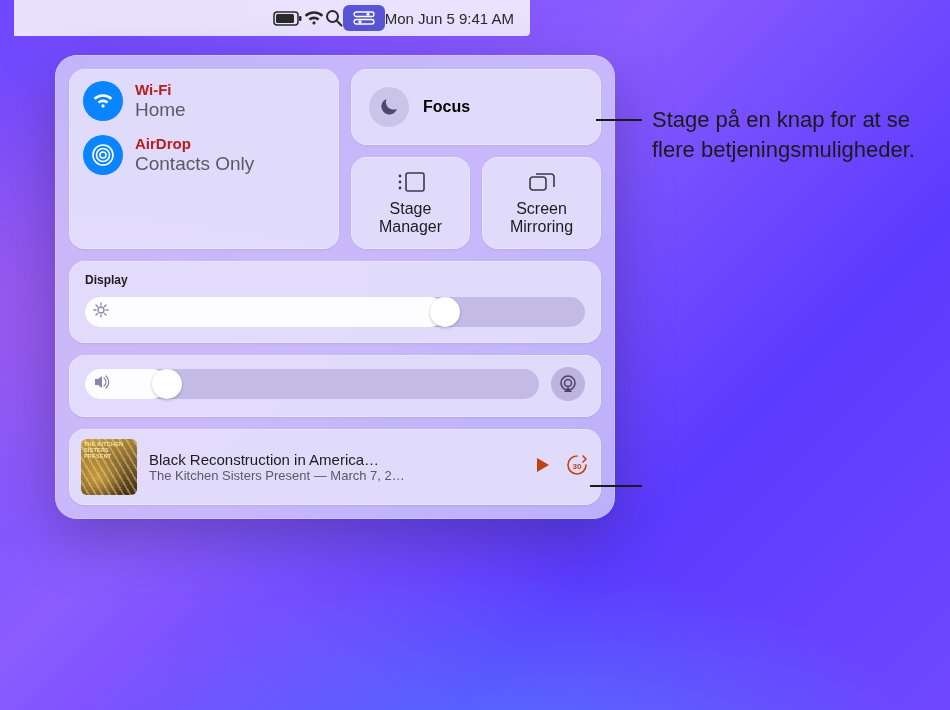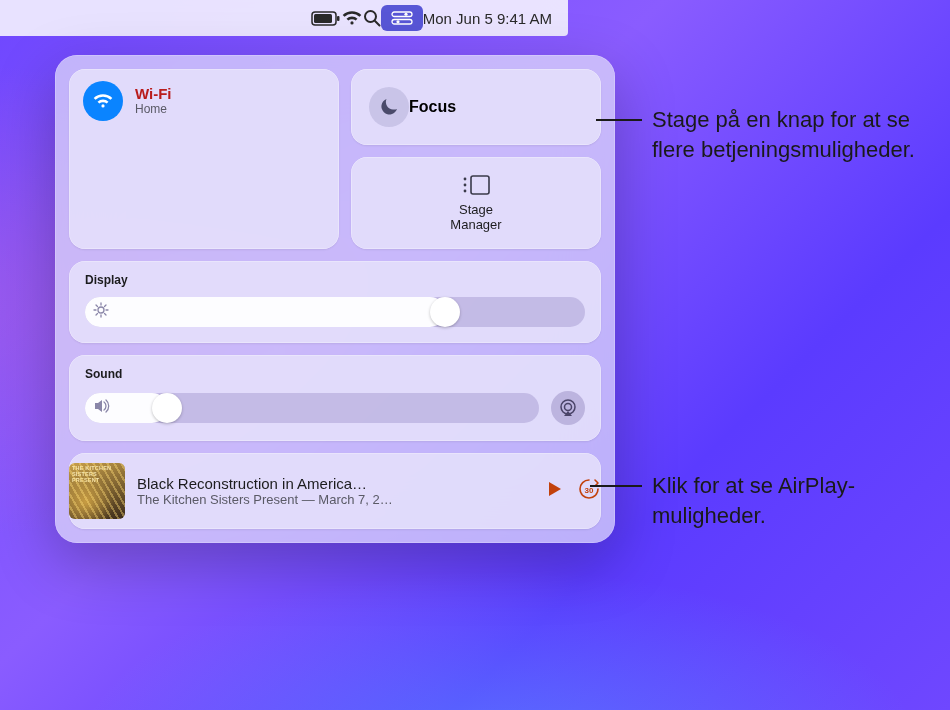--- a/index.html
+++ b/index.html
@@ -24,24 +24,25 @@
 
   
   .menubar {
     position: relative;
     z-index: 2;
     height: 36px;
     background: rgba(245,243,255,.9);
     backdrop-filter: blur(20px);
     display:flex; align-items:center;
     padding: 0 16px 0 0;
-    width: 568px;
+    width: 516px;
     justify-content: flex-end;
     color:#2a2a2a;
     border-bottom-right-radius: 4px;
+    margin-left: 14px;
   }
   .menubar .mi { display:flex; align-items:center; font-size:15px; }
   .menubar .active {
     background:#5856d6;
     color:#fff;
     border-radius:6px;
     padding:3px 10px;
     height:26px;
   }
   .menubar svg { display:block; }
@@ -74,38 +75,38 @@
   .conn-item { display:flex; align-items:center; gap:12px; }
   .circle {
     width:40px; height:40px; border-radius:50%;
     background:#0a84ff;
     display:flex; align-items:center; justify-content:center;
     color:#fff;
     flex-shrink:0;
   }
   .conn-item .txt { display:flex; flex-direction:column; line-height:1.15; }
   .conn-item .title { font-size:15px; font-weight:600; color:#b91c1c; }
-  .conn-item .sub { font-size:12px; color:#5a5a66; }
+  .conn-item .sub { font-size:19px; color:#5a5a66; }
 
   
   .rightcol { flex:1; display:flex; flex-direction:column; gap:12px; }
   .focus {
     padding: 18px 18px;
-    display:flex; align-items:center; gap:0;
+    display:flex; align-items:center; gap:14px;
   }
   .focus .circle { background:#c9c4e8; color:#4a4a6a; }
   .focus .title { font-size:16px; font-weight:600; }
 
   .tworow { display:flex; gap:12px; }
   .smalltile {
     flex:1; height:92px;
     display:flex; flex-direction:column; align-items:center; justify-content:center;
     gap:6px;
   }
-  .smalltile .lbl { font-size:13px; text-align:center; line-height:1.15; color:#1c1c1e; }
+  .smalltile .lbl { font-size:16px; text-align:center; line-height:1.15; color:#1c1c1e; }
   .smalltile svg { color:#3a3a4a; }
 
   
   .slidetile { padding: 12px 16px 16px; }
   .slidetile .head { font-size:12px; font-weight:600; color:#1c1c1e; margin-bottom:10px; }
   .slider {
     position:relative;
     height:30px;
     background: rgba(140,130,190,.35);
     border-radius:15px;
@@ -131,21 +132,21 @@
   .sound-row { display:flex; align-items:center; gap:12px; }
   .sound-row .slider { flex:1; }
   .airplay-btn {
     width:34px; height:34px; border-radius:50%;
     background: rgba(120,110,170,.35);
     display:flex; align-items:center; justify-content:center;
     color:#4a4468;
   }
 
   
-  .np { padding:10px 0; display:flex; align-items:center; gap:12px; }
+  .np { padding:10px 12px; display:flex; align-items:center; gap:12px; }
   .art {
     width:56px; height:56px; border-radius:6px;
     background: linear-gradient(160deg,#c9a04a,#3a2a1a);
     position:relative; overflow:hidden;
     flex-shrink:0;
   }
   .art::after{
     content:""; position:absolute; inset:0;
     background:
       repeating-linear-gradient(60deg, rgba(255,220,120,.4) 0 2px, transparent 2px 6px),
@@ -214,40 +215,60 @@
         <div class="circle">
           <svg width="22" height="16" viewBox="0 0 22 16">
               <path d="M11 14.5a1.6 1.6 0 100-3.2 1.6 1.6 0 000 3.2zM5.5 8.8a8 8 0 0111 0l-1.8 1.8a5.4 5.4 0 00-7.4 0zM1.7 5a13.4 13.4 0 0118.6 0l-1.8 1.8a10.8 10.8 0 00-15 0z" fill="#fff"></path>
             </svg>
         </div>
         <div class="txt">
           <span class="title">Wi-Fi</span>
           <span class="sub">Home</span>
         </div>
       </div>
+      <div class="conn-item">
+        <div class="circle">
+          <svg width="24" height="24" viewBox="0 0 24 24">
+              <circle cx="12" cy="12" r="3" fill="none" stroke="#fff" stroke-width="1.6"></circle>
+              <circle cx="12" cy="12" r="6.5" fill="none" stroke="#fff" stroke-width="1.6"></circle>
+              <circle cx="12" cy="12" r="10" fill="none" stroke="#fff" stroke-width="1.6"></circle>
+            </svg>
+        </div>
+        <div class="txt">
+          <span class="title">AirDrop</span>
+          <span class="sub">Contacts Only</span>
+        </div>
+      </div>
     </div>
 
     <div class="rightcol">
       <div class="tile focus">
         <div class="circle">
           <svg width="20" height="20" viewBox="0 0 20 20">
               <path d="M14 12.5A7.5 7.5 0 017.5 2 8 8 0 1018 12a7.5 7.5 0 01-4 .5z" fill="#4a4a6a"></path>
             </svg>
         </div>
         <span class="title">Focus</span>
       </div>
       <div class="tworow">
         <div class="tile smalltile">
           <svg width="30" height="24" viewBox="0 0 30 24">
               <rect x="10" y="3" width="18" height="18" rx="2" fill="none" stroke="currentColor" stroke-width="1.6"></rect>
               <circle cx="4" cy="6" r="1.4" fill="currentColor"></circle>
               <circle cx="4" cy="12" r="1.4" fill="currentColor"></circle>
               <circle cx="4" cy="18" r="1.4" fill="currentColor"></circle>
             </svg>
           <div class="lbl"><span>Stage</span><br><span>Manager</span></div>
+        </div>
+        <div class="tile smalltile">
+          <svg width="30" height="24" viewBox="0 0 30 24">
+              <rect x="3" y="7" width="16" height="13" rx="3" fill="none" stroke="currentColor" stroke-width="1.6"></rect>
+              <path d="M9 4h15a3 3 0 013 3v10" fill="none" stroke="currentColor" stroke-width="1.6"></path>
+            </svg>
+          <div class="lbl"><span>Screen</span><br><span>Mirroring</span></div>
         </div>
       </div>
     </div>
   </div>
 
   <div class="tile slidetile">
     <div class="head">Display</div>
     <div class="slider">
       <div class="fill" id="disp-fill" style="width: 72%;"></div>
       <div class="knob" id="disp-knob" style="left: calc(72% - 15px);"></div>
@@ -263,21 +284,20 @@
               <line x1="11.5" y1="11.5" x2="13" y2="13"></line>
               <line x1="3" y1="13" x2="4.5" y2="11.5"></line>
               <line x1="11.5" y1="4.5" x2="13" y2="3"></line>
             </g>
           </svg>
       </span>
     </div>
   </div>
 
   <div class="tile slidetile">
-    <div class="head">Sound</div>
     <div class="sound-row">
       <div class="slider">
         <div class="fill" id="snd-fill" style="width: 18%;"></div>
         <div class="knob" id="snd-knob" style="left: calc(18% - 15px);"></div>
         <span class="icon">
           <svg width="18" height="16" viewBox="0 0 18 16">
               <path d="M2 5h3l4-3v12l-4-3H2z" fill="currentColor"></path>
               <path d="M11 4a5 5 0 010 8M13 2a8 8 0 010 12" fill="none" stroke="currentColor" stroke-width="1.3" stroke-linecap="round"></path>
             </svg>
         </span>
@@ -317,14 +337,13 @@
   </div>
 
 </div>
 
 <div class="callout" style="left:652px; top:105px; width:300px;">
   <div class="line" style="left:-56px; top:14px; width:46px;"></div>
   <span>Stage på en knap for at se flere betjeningsmuligheder.</span>
 </div>
 <div class="callout" style="left:652px; top:471px; width:280px;">
   <div class="line" style="left:-62px; top:14px; width:52px;"></div>
-  <span>Klik for at se AirPlay-muligheder.</span>
 </div>
 
 </body></html>

